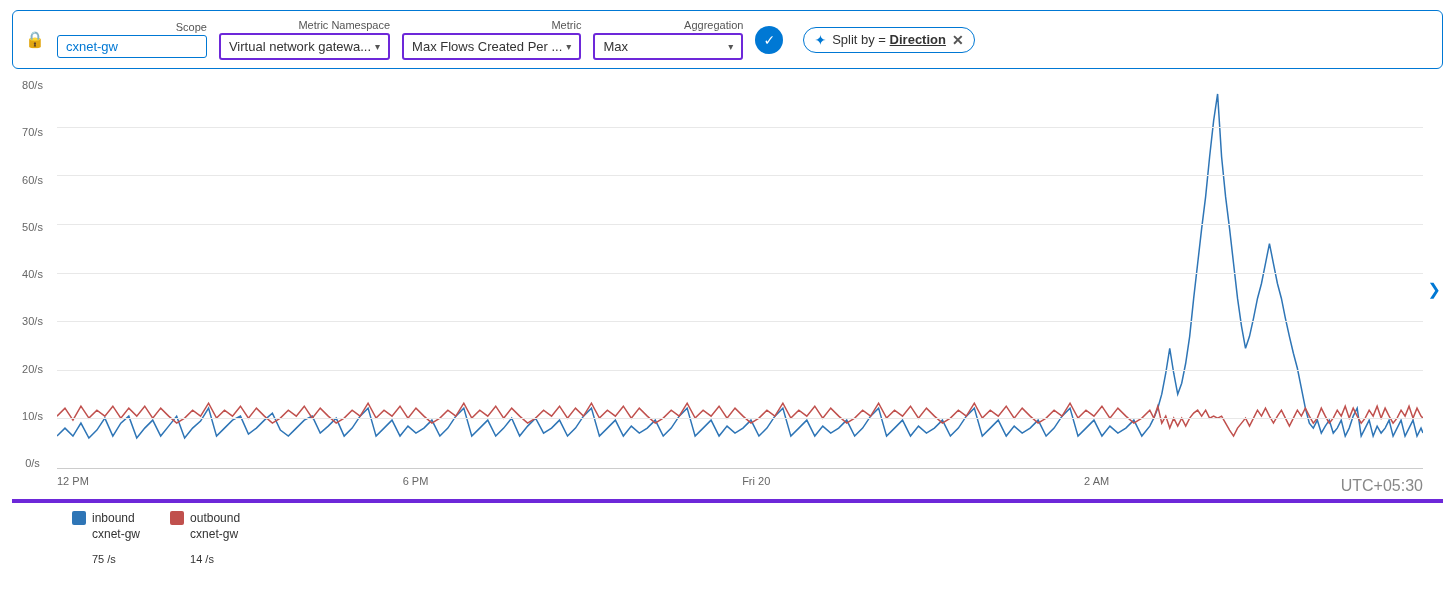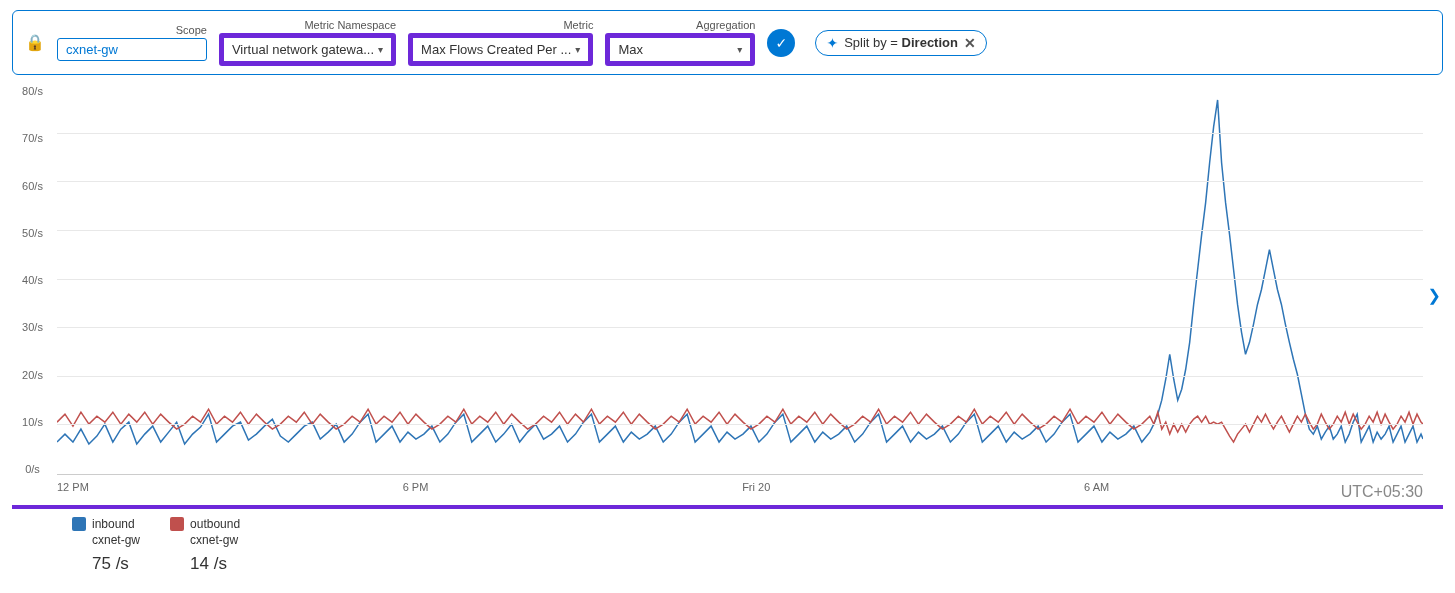--- a/index.html
+++ b/index.html
@@ -35,21 +35,21 @@
       font-size: 13px;
       color: #0078d4;
       width: 150px;
       outline: none;
     }
 
     .dropdown-btn {
       display: flex;
       align-items: center;
       gap: 4px;
-      border: 5px solid #6d28d9;
+      border: 2px solid #6d28d9;
       border-radius: 3px;
       padding: 4px 8px;
       background: #fff;
       cursor: pointer;
       font-size: 13px;
       color: #333;
       min-width: 150px;
       justify-content: space-between;
     }
 
@@ -93,20 +93,21 @@
 
     .split-badge .split-close {
       cursor: pointer;
       color: #555;
       font-size: 14px;
       font-weight: bold;
     }
 
     .split-badge strong {
       font-weight: 600;
+      text-decoration: underline;
     }
 
     .chart-area {
       position: relative;
       margin: 0 12px;
       height: 420px;
     }
 
     .y-axis {
       position: absolute;
@@ -209,21 +210,21 @@
     }
 
     .legend-value {
       font-size: 22px;
       font-weight: 300;
       color: #333;
       padding-left: 20px;
     }
 
     .legend-value span {
-      font-size: 17px;
+      font-size: 11px;
       text-align: center;
     }
 
     .utc-label {
       position: absolute;
       right: 20px;
       bottom: 4px;
       font-size: 16px;
       color: #888;
     }
@@ -311,21 +312,21 @@
       <polyline fill="none" stroke="#C0504D" stroke-width="1.5" points="
           0,338 8,330 16,342 24,328 32,340 40,332 48,338 56,328 64,340 72,330 80,338 88,328 96,340 104,330 112,338 120,345 128,340 136,332 144,338 152,325 160,340 168,332 176,338 184,328 192,340 200,330 208,338 216,345 224,340 232,332 240,338 248,328 256,340 264,330 272,338 280,345 288,340 296,332 304,338 312,325 320,340 328,332 336,338 344,328 352,340 360,330 368,338 376,345 384,340 392,332 400,338 408,325 416,340 424,332 432,338 440,328 448,340 456,330 464,338 472,345 480,340 488,332 496,338 504,328 512,340 520,330 528,338 536,325 544,340 552,332 560,338 568,328 576,340 584,330 592,338 600,345 608,340 616,332 624,338 632,325 640,340 648,332 656,338 664,328 672,340 680,330 688,338 696,345 704,340 712,332 720,338 728,325 736,340 744,332 752,338 760,328 768,340 776,330 784,338 792,345 800,340 808,332 816,338 824,325 832,340 840,332 848,338 856,328 864,340 872,330 880,338 888,345 896,340 904,332 912,338 920,325 928,340 936,332 944,338 952,328 960,340 968,330 976,338 984,345 992,340 1000,332 1008,338 1016,325 1024,340 1032,332 1040,338 1048,328 1056,340 1064,330 1072,338 1080,345 1088,340 1096,332 1100,340 1104,328 1108,345 1112,338 1116,350 1120,340 1124,348 1128,340 1132,348 1136,340 1140,335 1144,332 1148,338 1152,332 1156,340 1160,338 1164,340 1168,338 1172,345 1176,352 1180,358 1184,350 1188,345 1192,340 1196,348 1200,340 1204,332 1208,338 1212,330 1216,338 1220,345 1224,338 1228,332 1232,340 1236,348 1240,340 1244,332 1248,338 1252,330 1256,338 1260,345 1264,340 1268,330 1272,338 1276,345 1280,340 1284,332 1288,338 1292,328 1296,340 1300,330 1304,338 1308,345 1312,340 1316,332 1320,338 1324,328 1328,340 1332,330 1336,338 1340,345 1344,340 1348,332 1352,338 1356,328 1360,340 1364,330 1368,338 1370,340
         "></polyline>
     </svg>
   </div>
 
   <div class="x-axis">
     <span class="x-label">12 PM</span>
     <span class="x-label">6 PM</span>
     <span class="x-label">Fri 20</span>
-    <span class="x-label">6 AM</span>
+    <span class="x-label">2 AM</span>
     <span class="x-label"></span>
   </div>
 
   <span class="utc-label">UTC+05:30</span>
 
   <span class="right-arrow">❯</span>
 </div>
 
 <div class="legend-area">
   <div class="legend-item">

